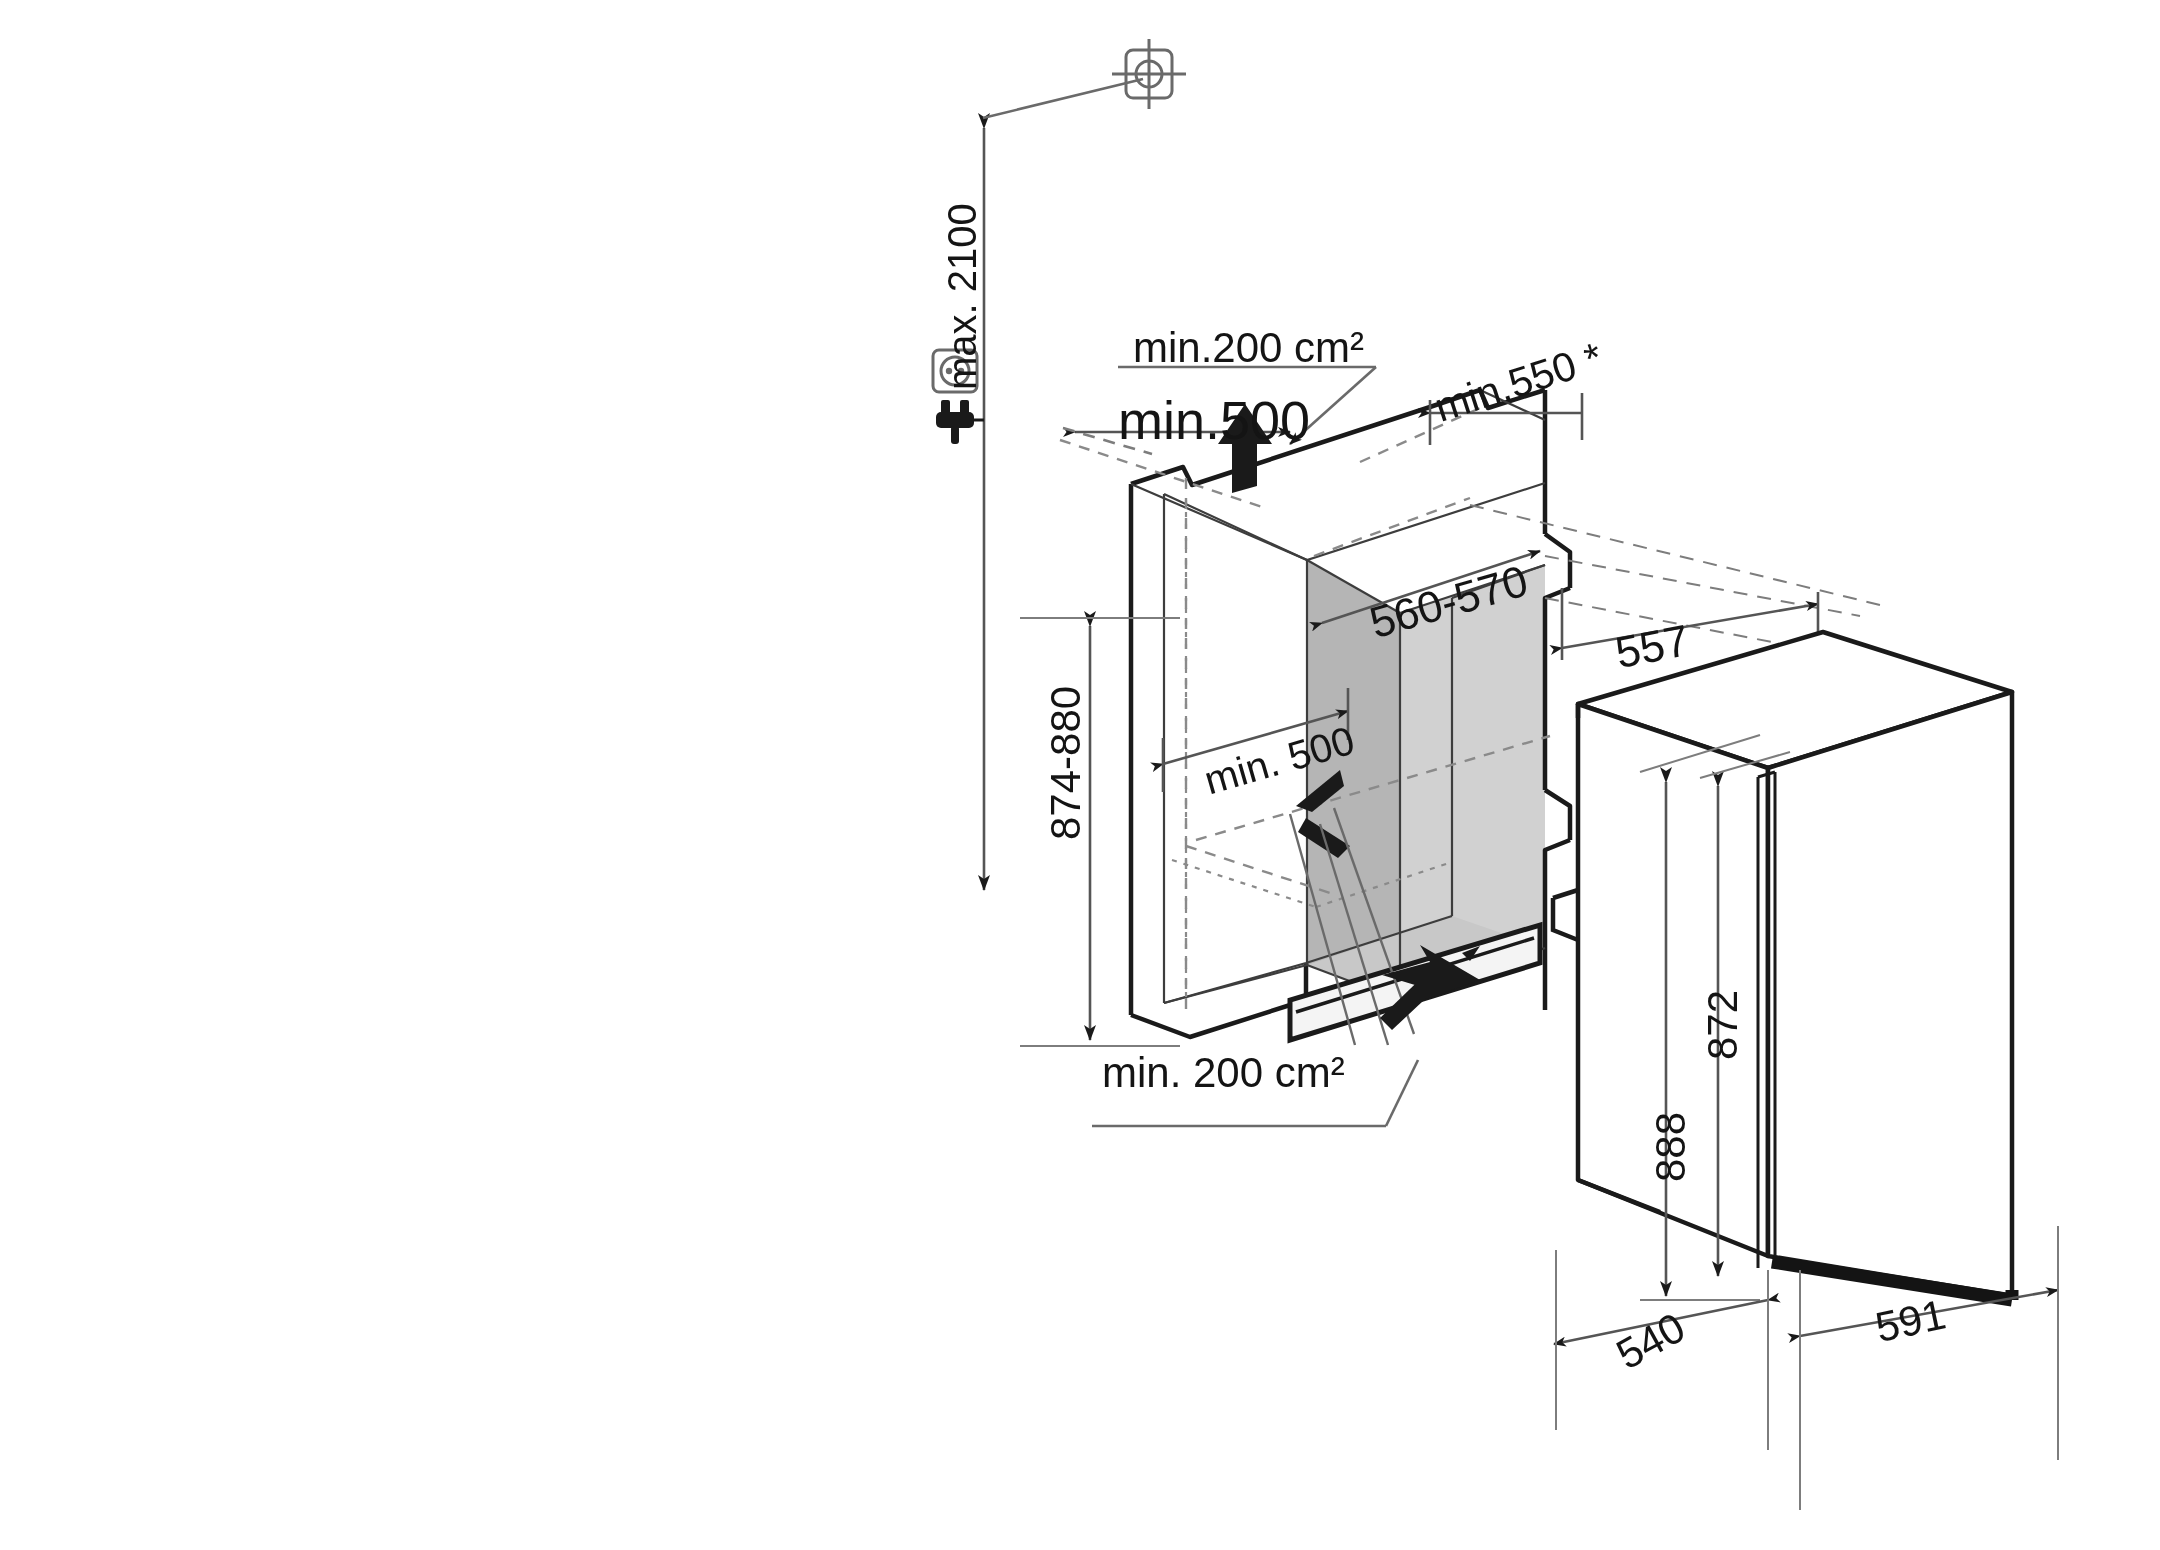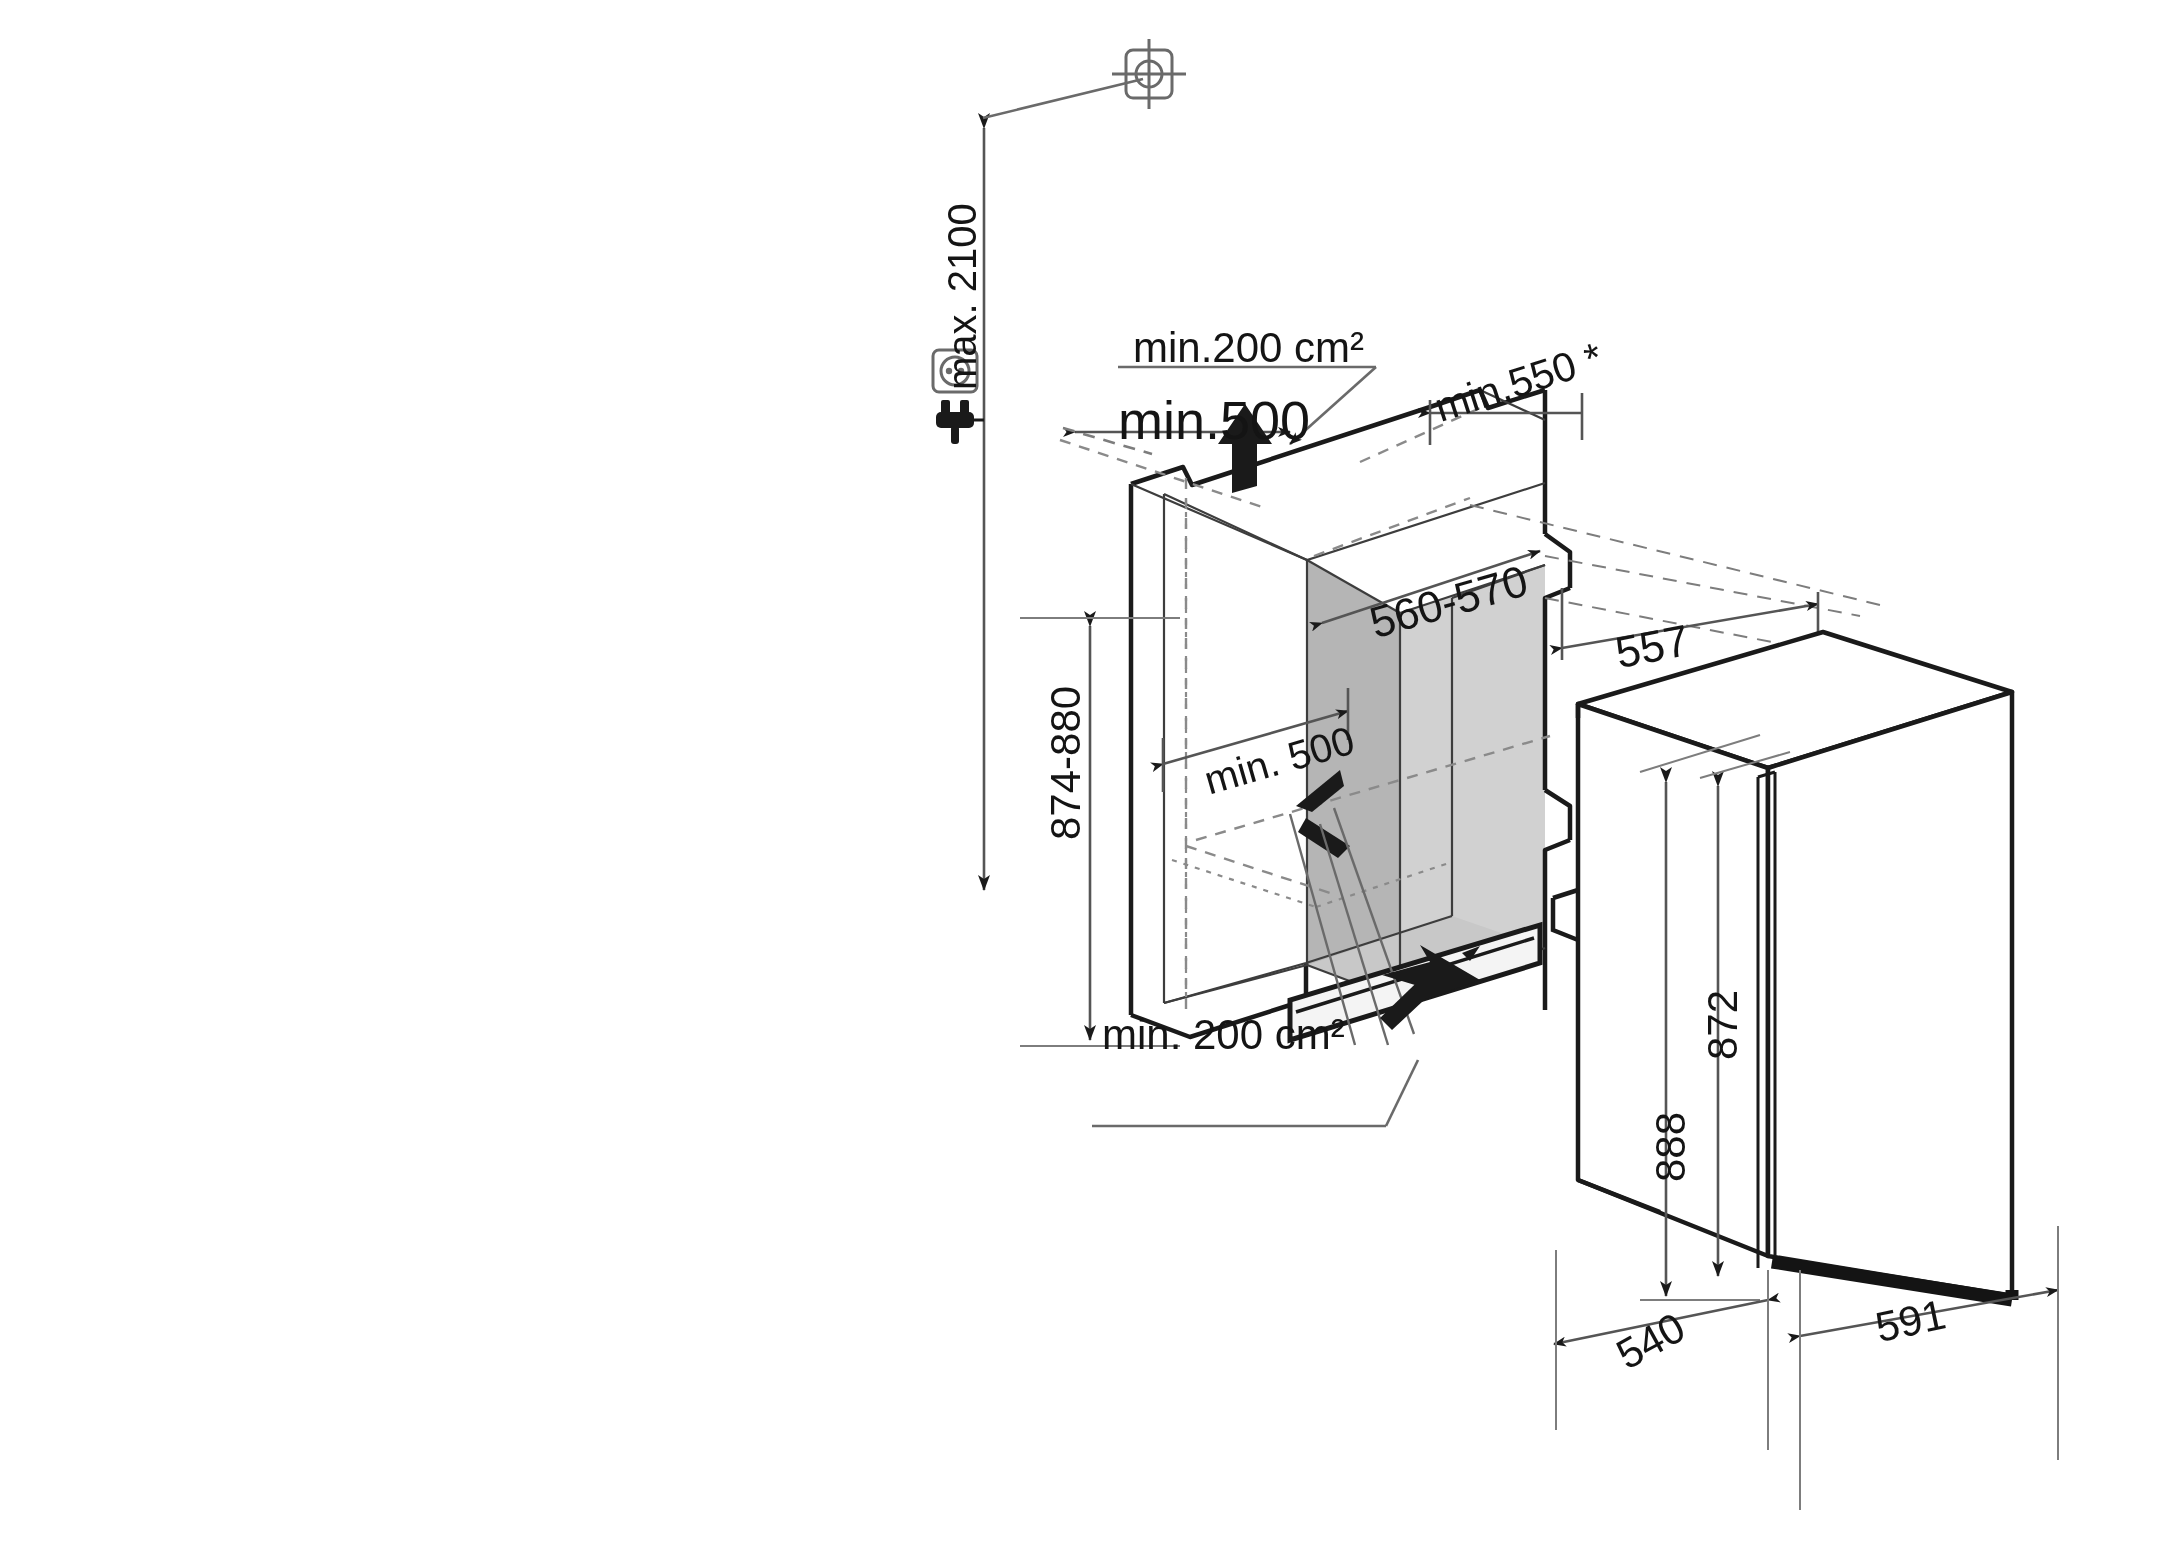--- a/index.html
+++ b/index.html
@@ -264,21 +264,21 @@
   <div class="lbl" style="left:1430px;top:390px;transform:rotate(-18deg);transform-origin:0 0;font-size:41px;">min.550 *</div>
 
   <div class="lbl" style="left:1365px;top:603px;transform:rotate(-16deg);transform-origin:0 0;font-size:44px;">560-570</div>
 
   <div class="lbl" style="left:1612px;top:632px;transform:rotate(-11deg);transform-origin:0 0;font-size:44px;">557</div>
 
   <div class="lbl" style="left:1045px;top:840px;transform:rotate(-90deg);transform-origin:0 0;font-size:42px;">874-880</div>
 
   <div class="lbl" style="left:1200px;top:762px;transform:rotate(-16deg);transform-origin:0 0;font-size:40px;">min. 500</div>
 
-  <div class="lbl" style="left:1102px;top:1014px;font-size:42px;">min. 200 cm²</div>
+  <div class="lbl" style="left:1102px;top:1052px;font-size:42px;">min. 200 cm²</div>
 
   <div class="lbl" style="left:1702px;top:1060px;transform:rotate(-90deg);transform-origin:0 0;font-size:42px;">872</div>
 
   <div class="lbl" style="left:1650px;top:1182px;transform:rotate(-90deg);transform-origin:0 0;font-size:42px;">888</div>
 
   <div class="lbl" style="left:1610px;top:1340px;transform:rotate(-29deg);transform-origin:0 0;font-size:42px;">540</div>
 
   <div class="lbl" style="left:1872px;top:1308px;transform:rotate(-12deg);transform-origin:0 0;font-size:42px;">591</div>
 
 </div>

